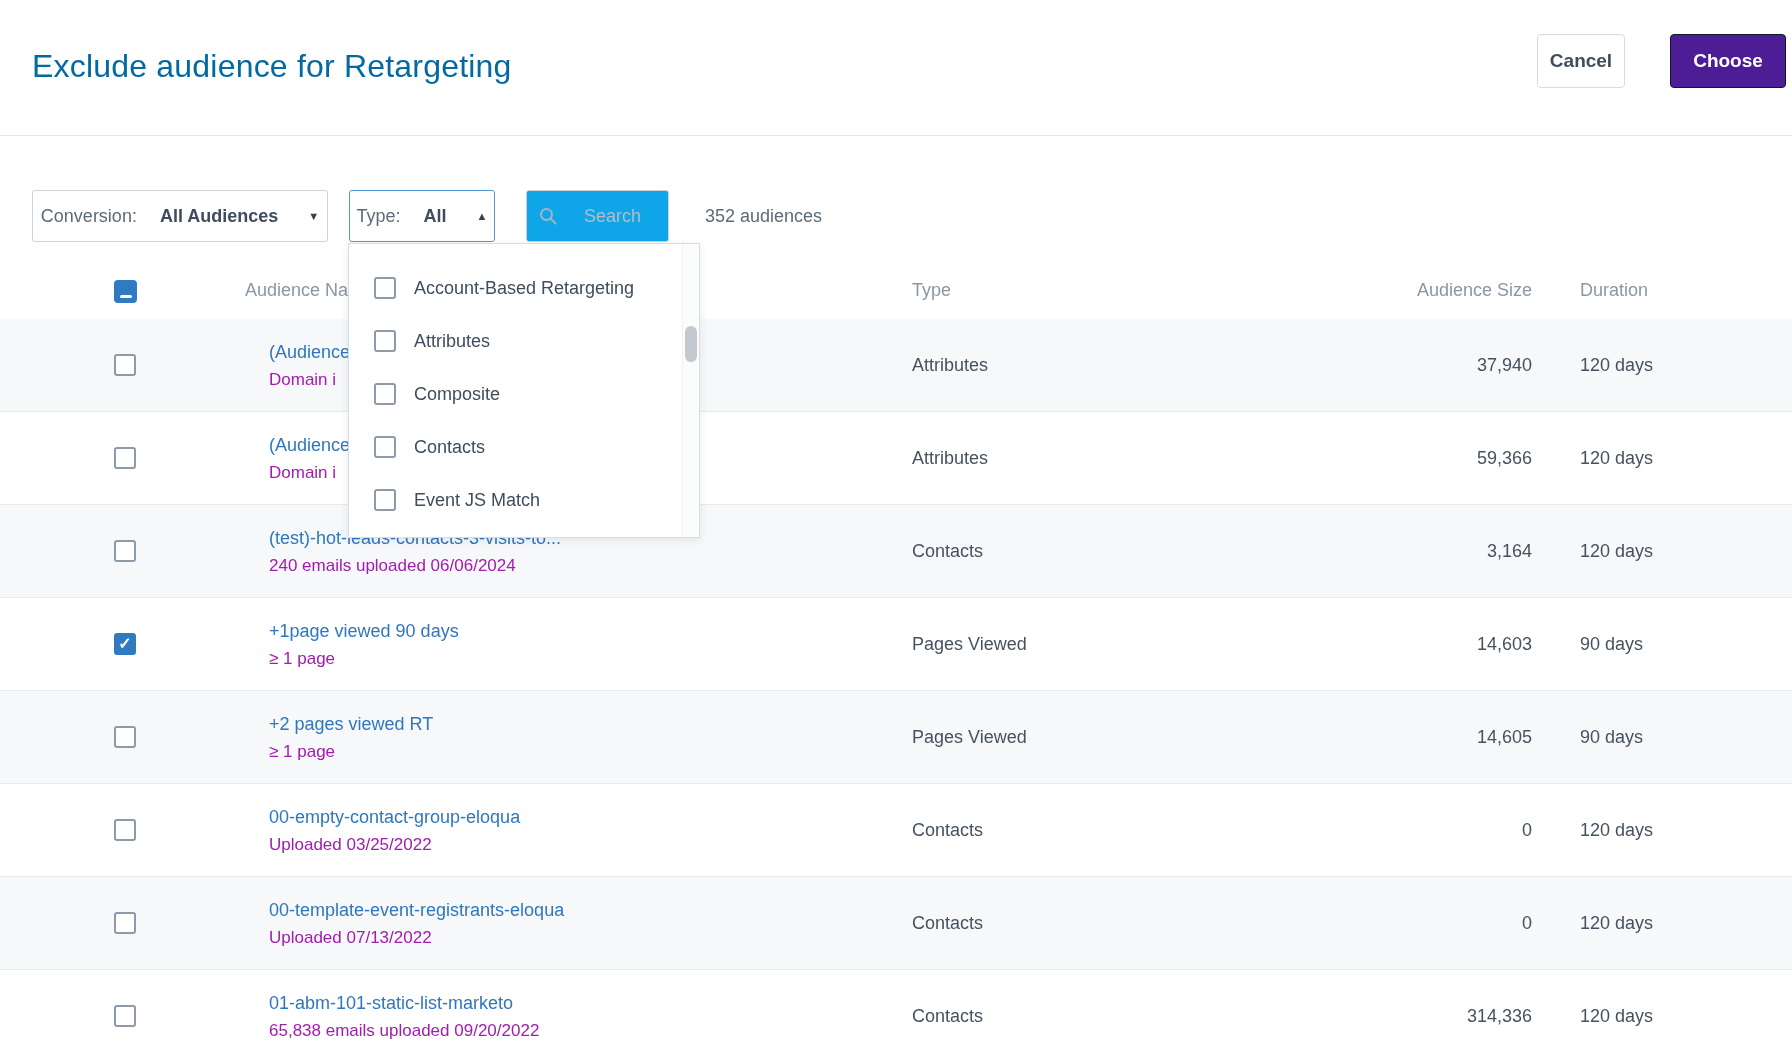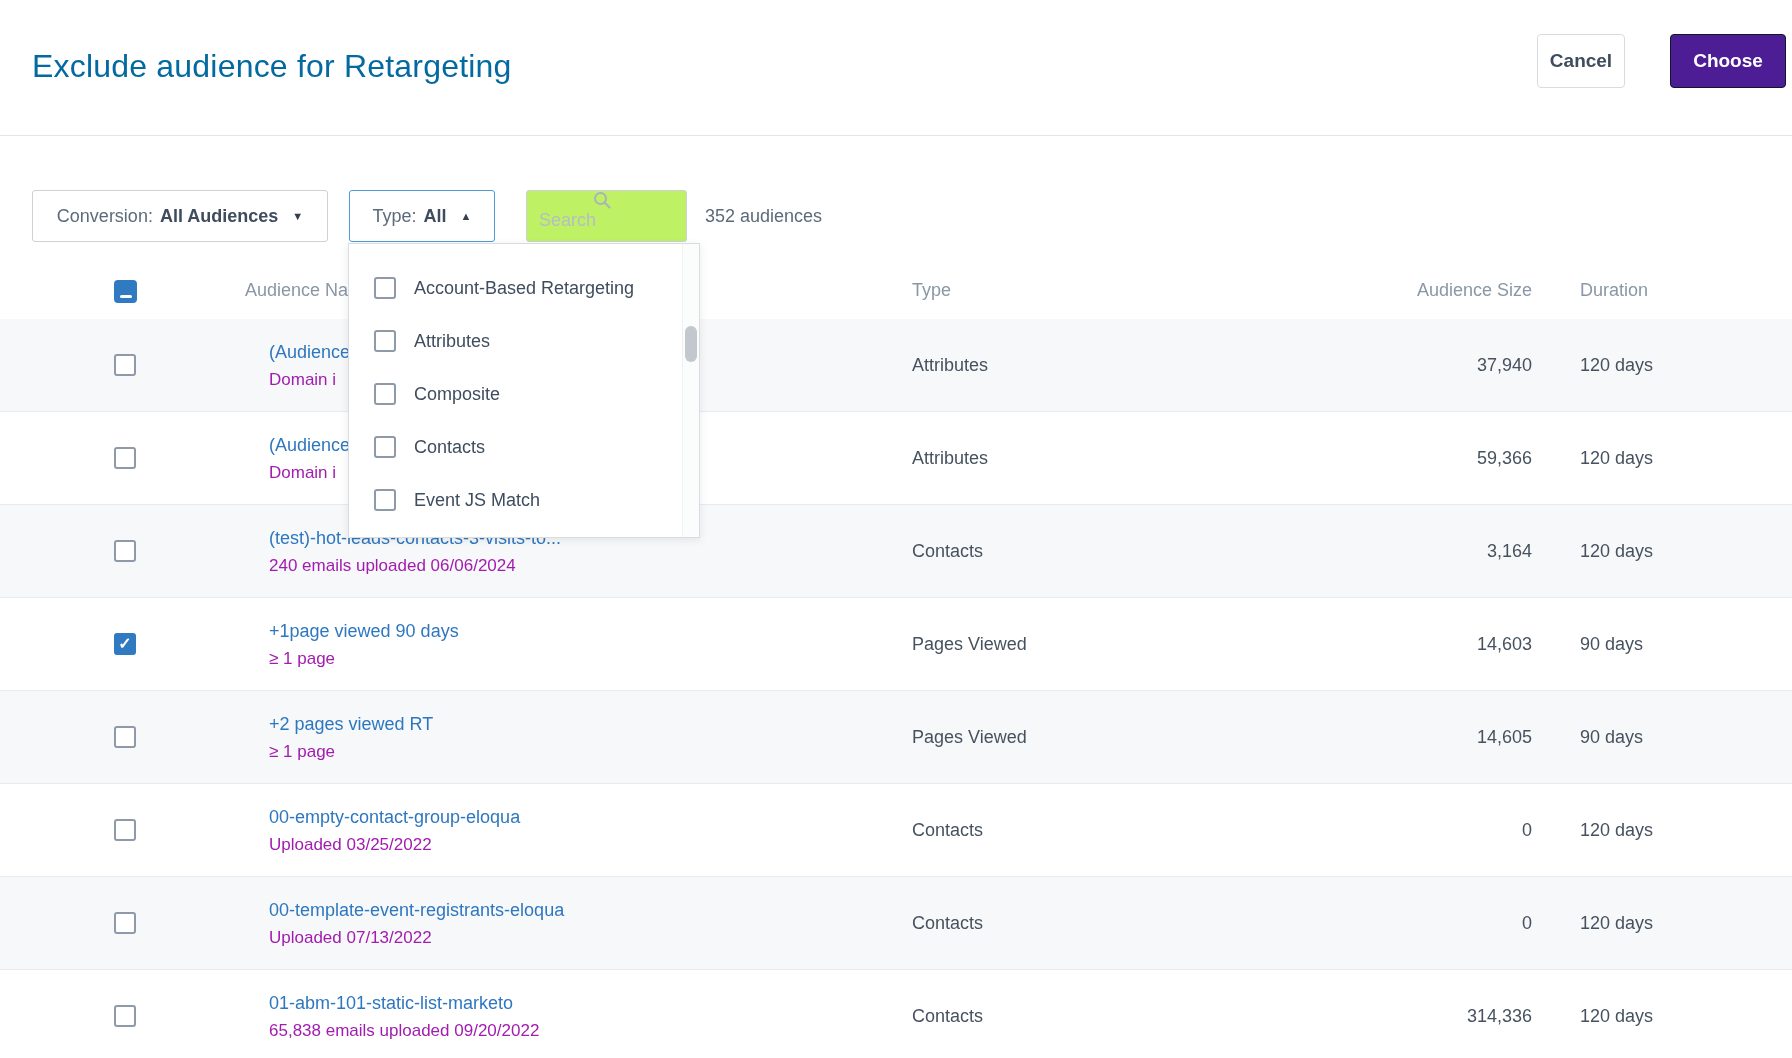--- a/index.html
+++ b/index.html
@@ -8,28 +8,28 @@
 
   
   .topbar{position:absolute;top:0;left:0;right:0;height:135px;border-bottom:1px solid #e4e7ea;background:#fff;}
   .page-title{position:absolute;left:32px;top:48px;font-size:32px;font-weight:400;color:#0369a1;letter-spacing:.2px;}
   .btn{position:absolute;top:34px;height:54px;box-sizing:border-box;border-radius:4px;
        font-size:19px;font-weight:700;display:flex;align-items:center;justify-content:center;cursor:pointer;}
   .btn-cancel{left:1537px;width:88px;background:#fff;border:1px solid #d8dce0;color:#3e4c5d;}
   .btn-choose{left:1662px;width:116px;background:#4c1d95;border:1px solid #0f172a;color:#fff;margin-left:8px;}
 
   
-  .toolbar-item{position:absolute;top:190px;height:52px;box-sizing:border-box;display:flex;align-items:center;}
+  .toolbar-item{position:absolute;top:190px;height:52px;box-sizing:border-box;display:flex;align-items:center;gap:16px;}
   .filter-btn{border:1px solid #ccd2d8;border-radius:3px;background:#fff;justify-content:center;cursor:pointer;font-size:18px;}
   .filter-conversion{left:32px;width:296px;}
   .filter-type{left:349px;width:146px;border-color:#4f9bd5;}
   .f-label{color:#5c6b7a;margin-right:7px;}
   .f-value{color:#3e4c5d;font-weight:700;}
   .caret{font-size:11px;color:#36404c;margin-left:14px;}
-  .searchbox{left:526px;width:161px;border:1px solid #ccd2d8;border-radius:3px;background:#bef264;padding:0 12px;flex-direction:column;}
+  .searchbox{left:526px;width:143px;border:1px solid #ccd2d8;border-radius:3px;background:#0ea5e9;padding:0 12px;}
   .searchbox svg{flex:0 0 auto;margin-right:9px;}
   .searchbox input{border:none;outline:none;width:100%;font-size:18px;color:#3e4c5d;
                    font-family:"Liberation Sans",sans-serif;background:transparent;}
   .searchbox input::placeholder{color:#b6bdc6;}
   .count{left:705px;font-size:18px;color:#5c6b7a;text-align:center;}
 
   
   .thead{position:absolute;top:230px;left:0;right:0;height:89px;border-bottom:1px solid #e4e7ea;}
   .th{position:absolute;top:50px;font-size:18px;color:#8a97a6;}
   .th-name{left:245px;}

